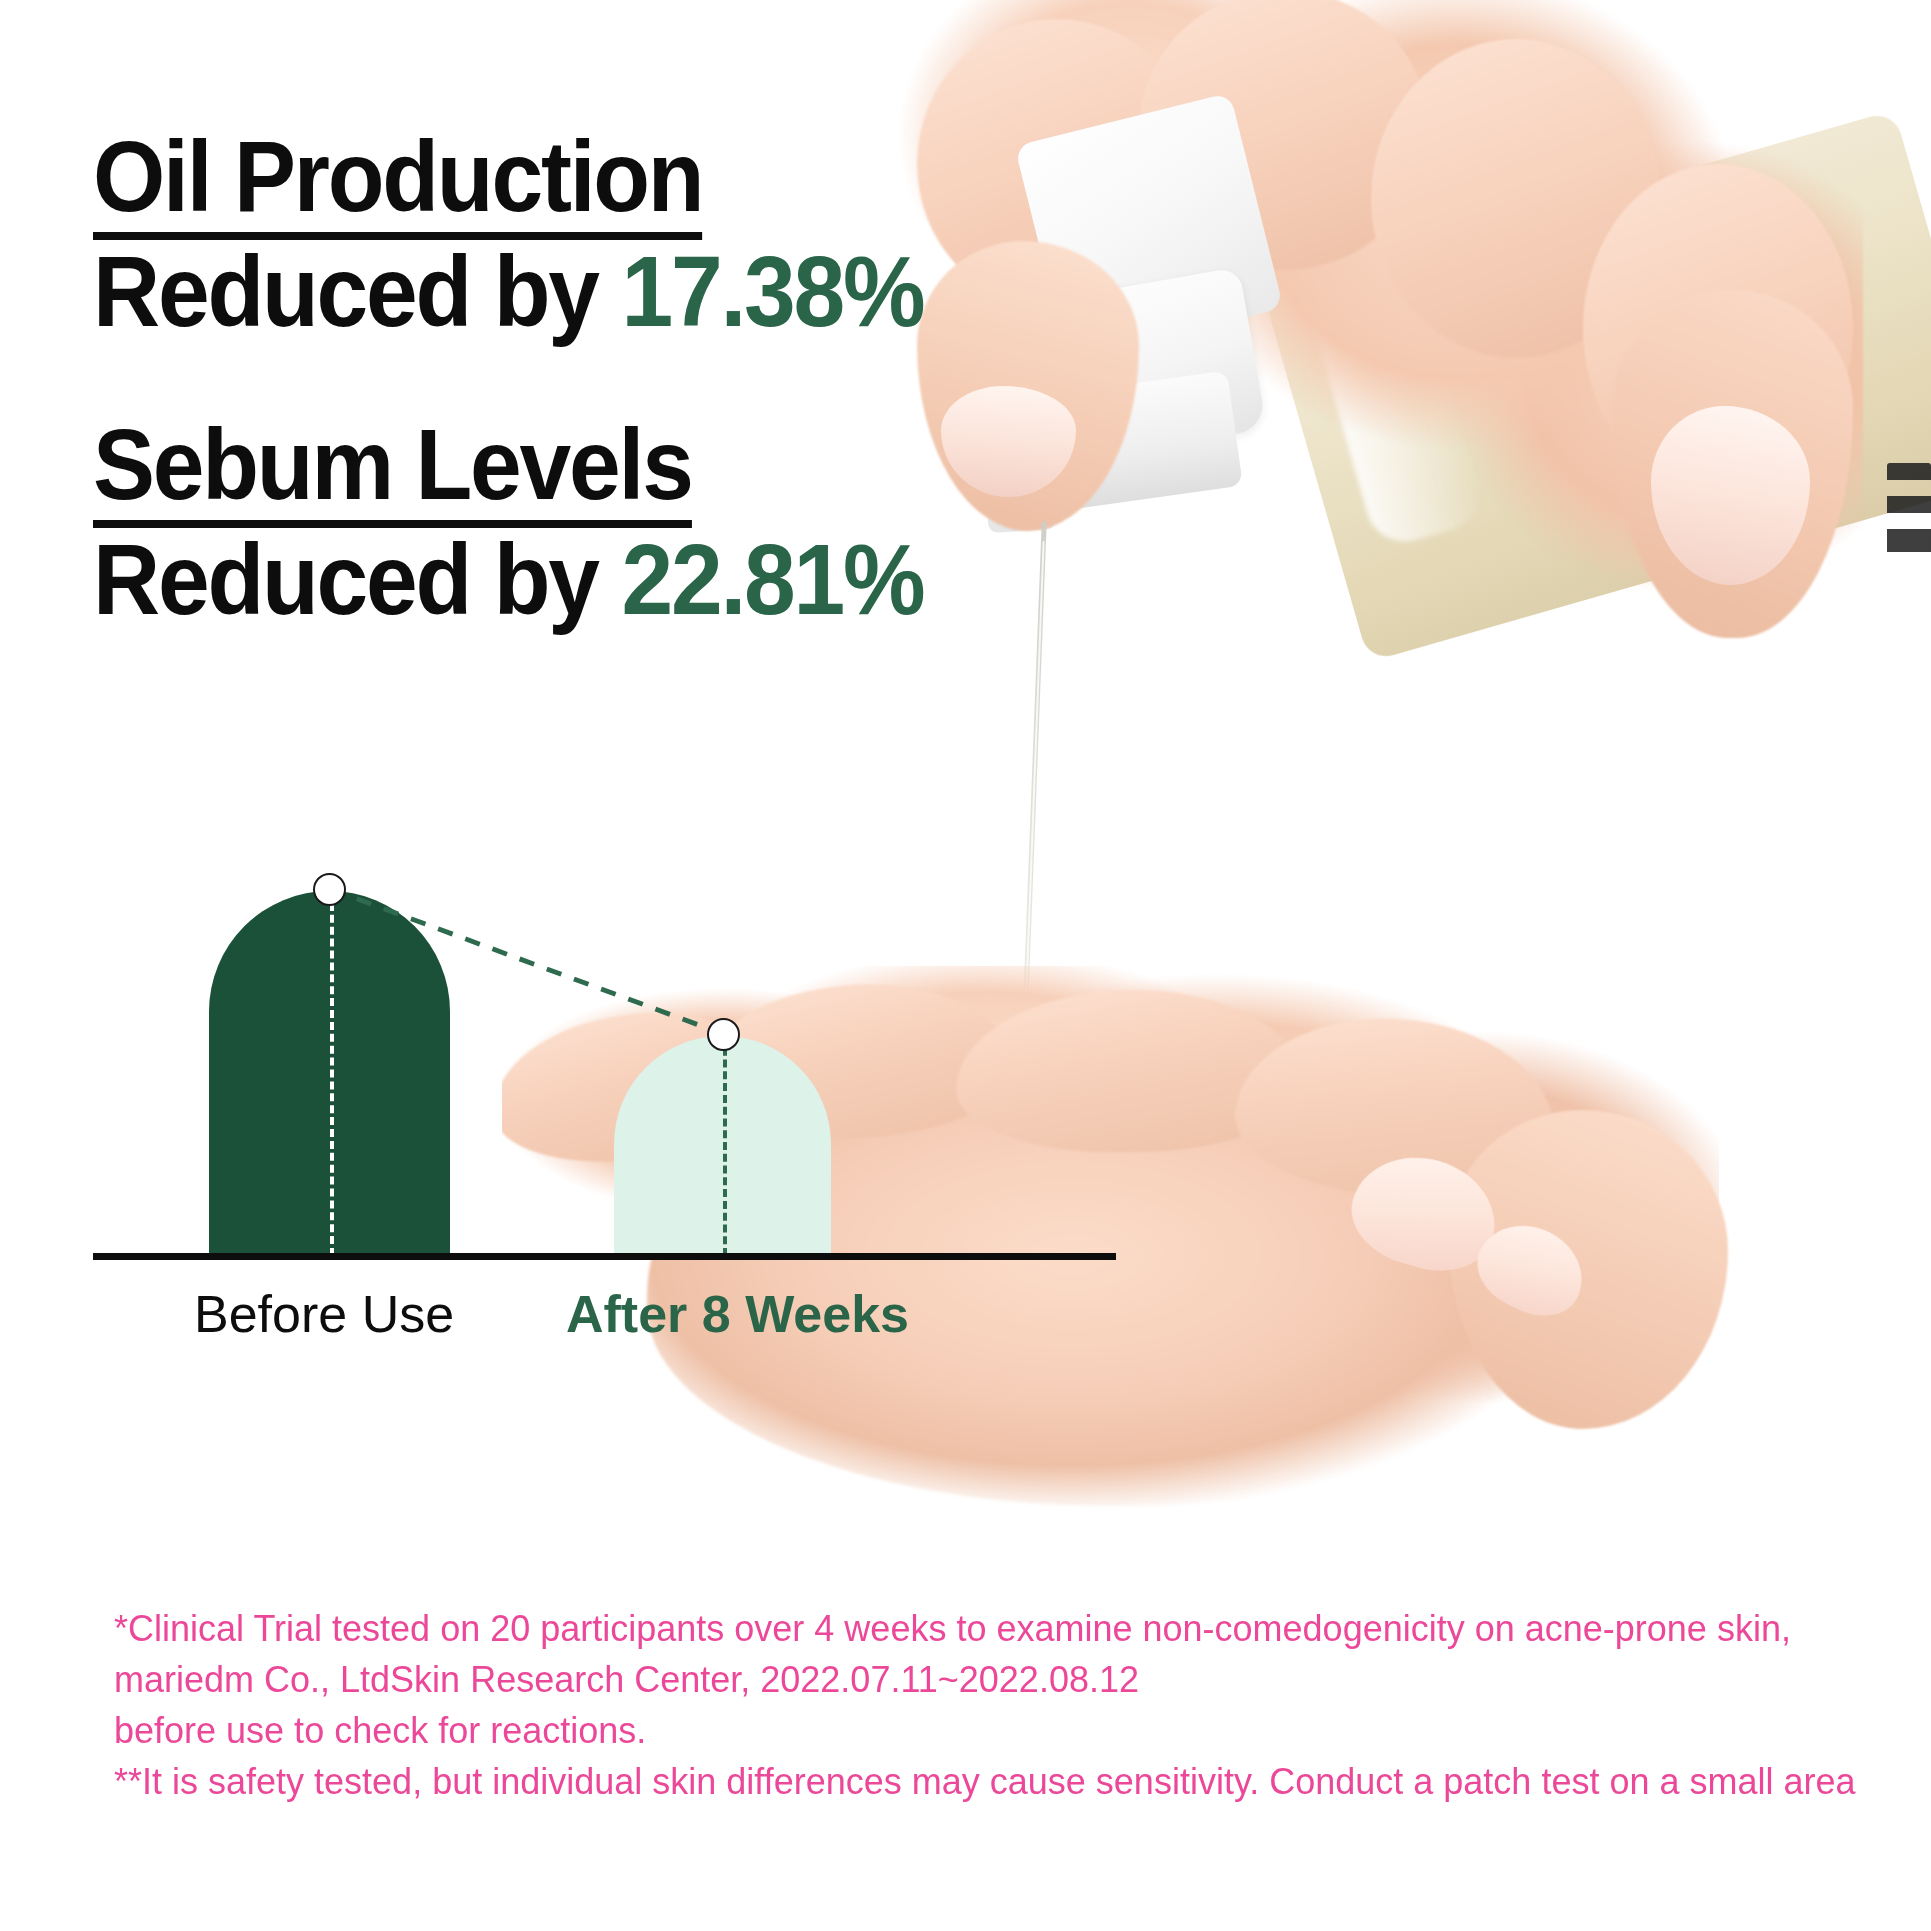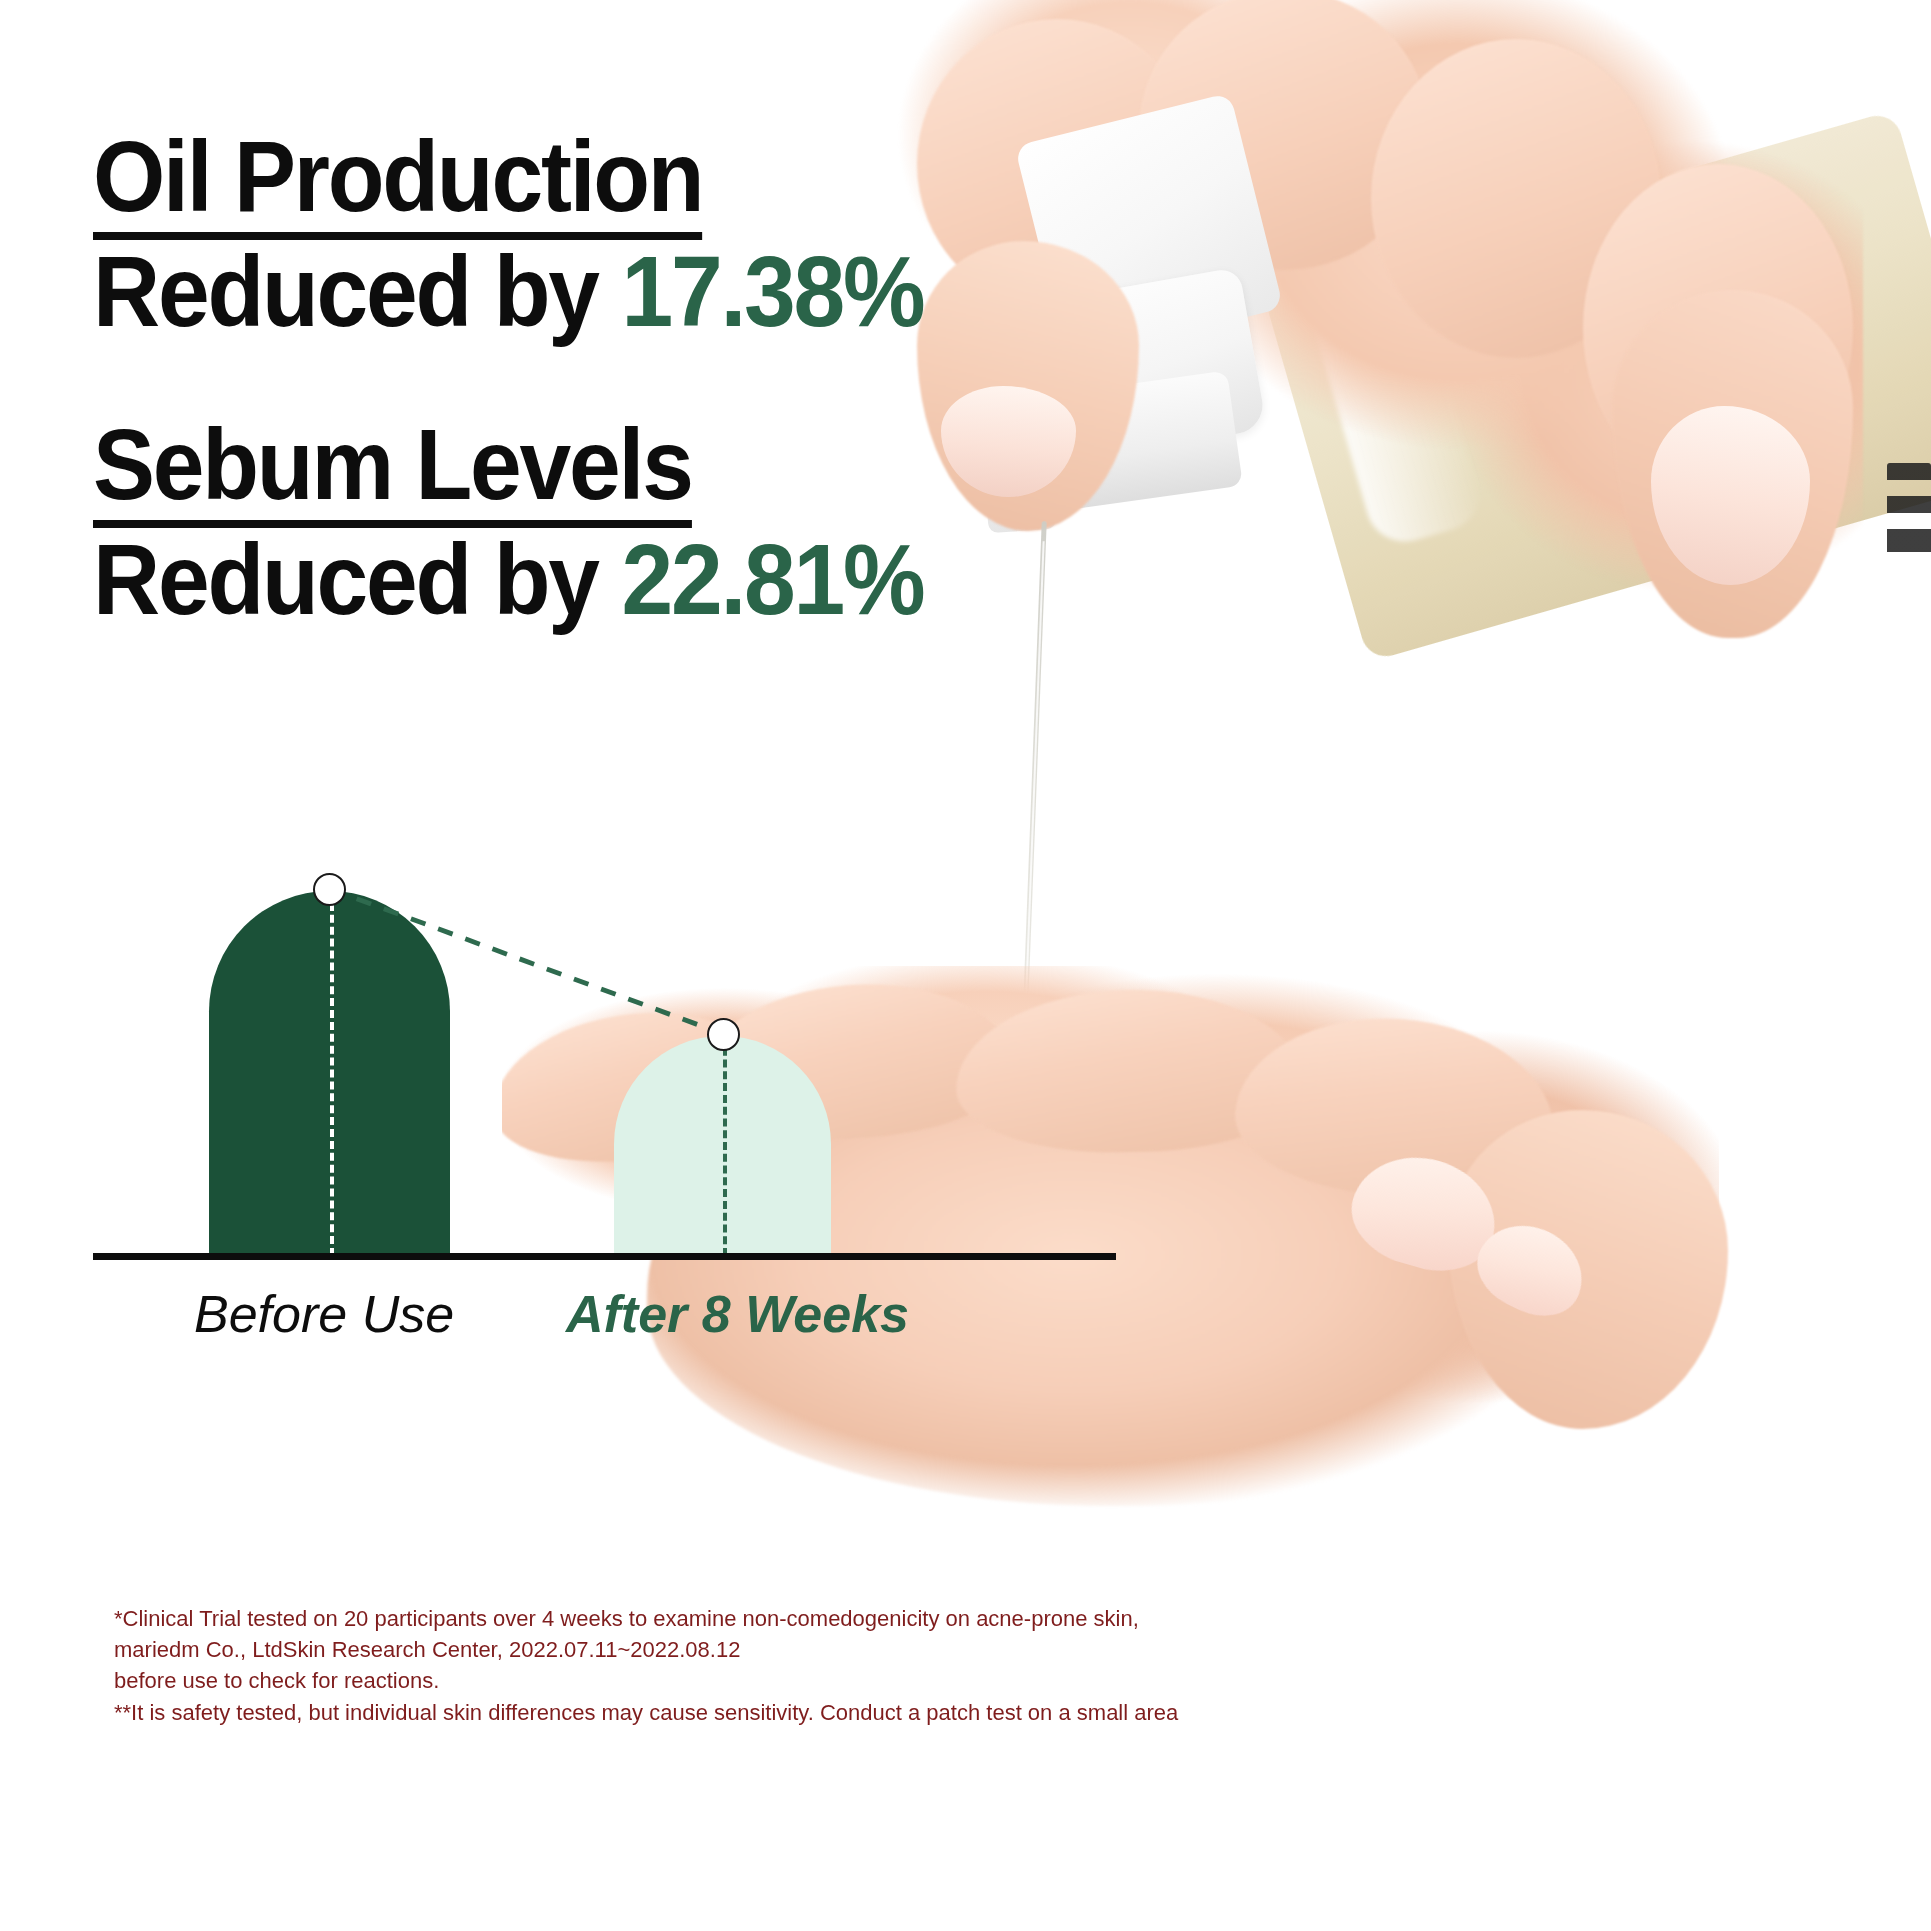--- a/index.html
+++ b/index.html
@@ -275,36 +275,35 @@
   .axis-labels {
     position:absolute;
     left:93px; top:1284px;
     width:1023px; height:68px;
     z-index:6;
   }
   .axis-label {
     position:absolute;
     font-size:52px;
     white-space:nowrap;
-    font-style:italic;
   }
   .lbl-before { left:101px; color:#0d0d0d; font-weight:400; }
   .lbl-after  { left:473px; color:#2a6449; font-weight:700; }
 
   
   .footnotes {
     position:absolute;
     left:114px; top:1603px;
     width:1738px;
     z-index:6;
   }
   .fn-line {
-    font-size:22px;
+    font-size:36px;
     line-height:1.42;
-    color:#7f1d1d;
+    color:#ec4899;
     white-space:nowrap;
   }
 </style>
 </head>
 <body>
 
 <div id="page">
 
   <div class="photo-layer">
     <div class="bottle-body"></div>

